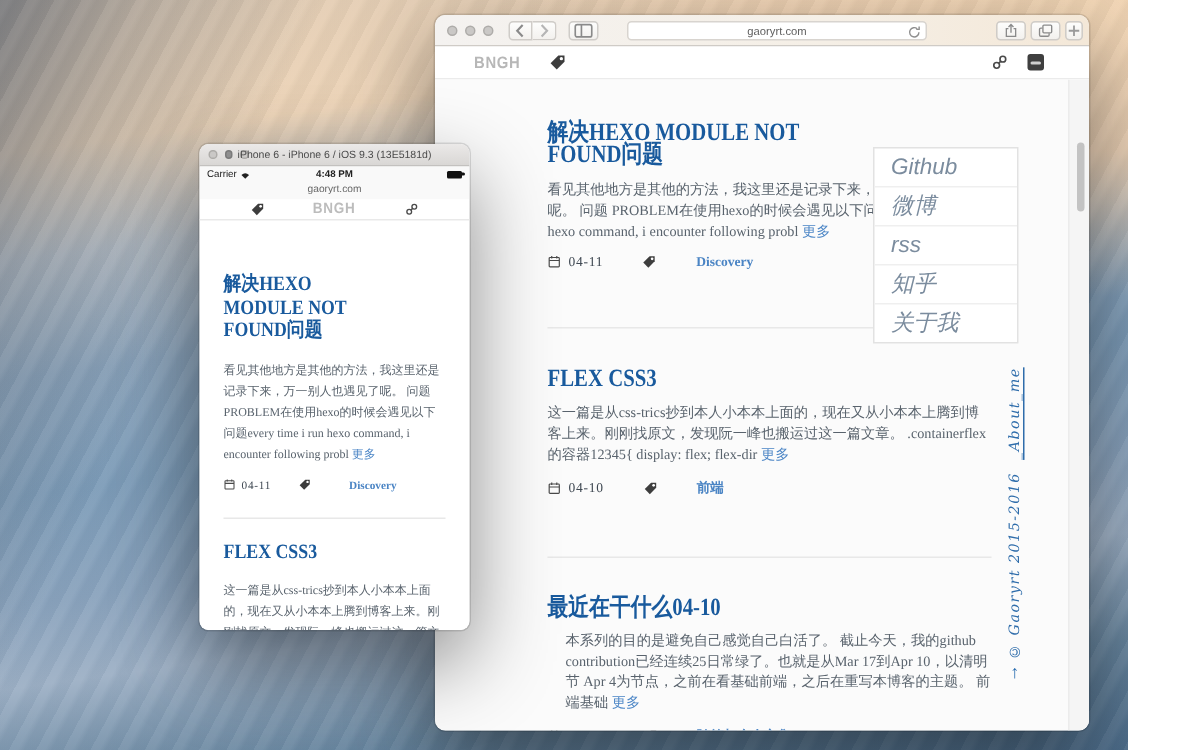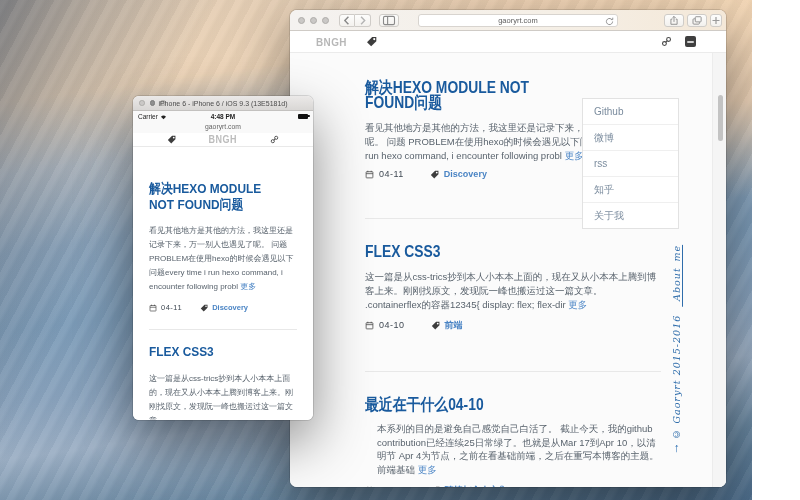--- a/index.html
+++ b/index.html
@@ -48,39 +48,39 @@
   #safari .hdr-tag{margin-left:16px;}
   .hdr-right{position:absolute;right:30px;display:flex;align-items:center;gap:13px;}
   .sq-ic{width:11px;height:11px;background:#3f3f3f;border-radius:2px;position:relative;}
   .sq-ic::after{content:"";position:absolute;left:2px;top:4.5px;width:7px;height:2px;background:#cfcfcf;border-radius:1px;}
 
   .page{position:relative;height:434px;background:#fbfbfb;overflow:hidden;}
   .gutter{position:absolute;right:0;top:0;bottom:0;width:13px;background:#f5f5f5;border-left:1px solid #ececec;}
   .scrollbar{position:absolute;right:3px;top:42px;width:5px;height:46px;border-radius:3px;background:#c3c3c3;}
 
   .content{width:296px;margin-left:75px;}
-  .article{padding-top:25px;}
+  .article{padding-top:25px;font-family:Liberation Serif, serif;}
   .a-title{margin:0;color:#195a9d;font-weight:bold;font-size:16.5px;line-height:15px;letter-spacing:0;
     transform:scaleX(.84);transform-origin:left;max-width:232px;}
   .a-title.one{max-width:none;white-space:nowrap;}
   .a-body{margin:11px 0 0 0;font-size:9.5px;line-height:13.8px;color:#59636d;}
   .more{color:#4c86c6;text-decoration:none;}
   .a-meta{margin-top:7px;display:flex;align-items:center;font-size:9px;color:#3f4852;}
   .a-meta .ic{width:9px;height:9px;margin-right:5px;display:flex;}
   .a-meta .date{letter-spacing:.5px;}
   .a-meta .tagname{color:#4a84c4;font-weight:bold;text-decoration:none;}
-  .a-meta .tag-group{display:flex;align-items:center;margin-left:26px;}
+  .a-meta .tag-group{display:flex;align-items:center;margin-left:26px;gap:22px;}
   .divider{border:none;border-top:1px solid #e8e8e8;margin:20px 0 0 0;}
   #safari .article{padding-bottom:19px;}
   #art1{padding-top:27px;}
   #art3 .a-body{margin-top:10px;margin-left:12px;}
 
   .dropdown{position:absolute;left:292px;top:45px;width:97px;background:#fff;border:1px solid #e2e2e2;
     box-sizing:border-box;z-index:5;}
-  .dd-item{height:25px;line-height:25px;padding-left:11px;font-size:10px;color:#7b8c9e;border-bottom:1px solid #efefef;cursor:default;}
+  .dd-item{height:25px;line-height:25px;padding-left:11px;font-size:15px;color:#7b8c9e;border-bottom:1px solid #efefef;cursor:default;font-style:italic;}
   .dd-item:last-child{border-bottom:none;}
 
   .vfooter{position:absolute;right:44px;bottom:34px;display:flex;flex-direction:column;align-items:center;z-index:4;}
   .vtext{writing-mode:vertical-rl;transform:rotate(180deg);font-family:"DejaVu Serif",serif;font-style:italic;
     font-size:9.5px;color:#2f6dab;letter-spacing:1px;}
   .vtext .about{text-decoration:underline;color:#2f6dab;margin-bottom:10px;}
   .uparrow{margin-top:3px;font-size:12px;font-weight:bold;color:#1f66ad;line-height:10px;text-decoration:none;}
 
   
   #sim{left:133px;top:96px;width:180px;height:324px;border-radius:6px;}

